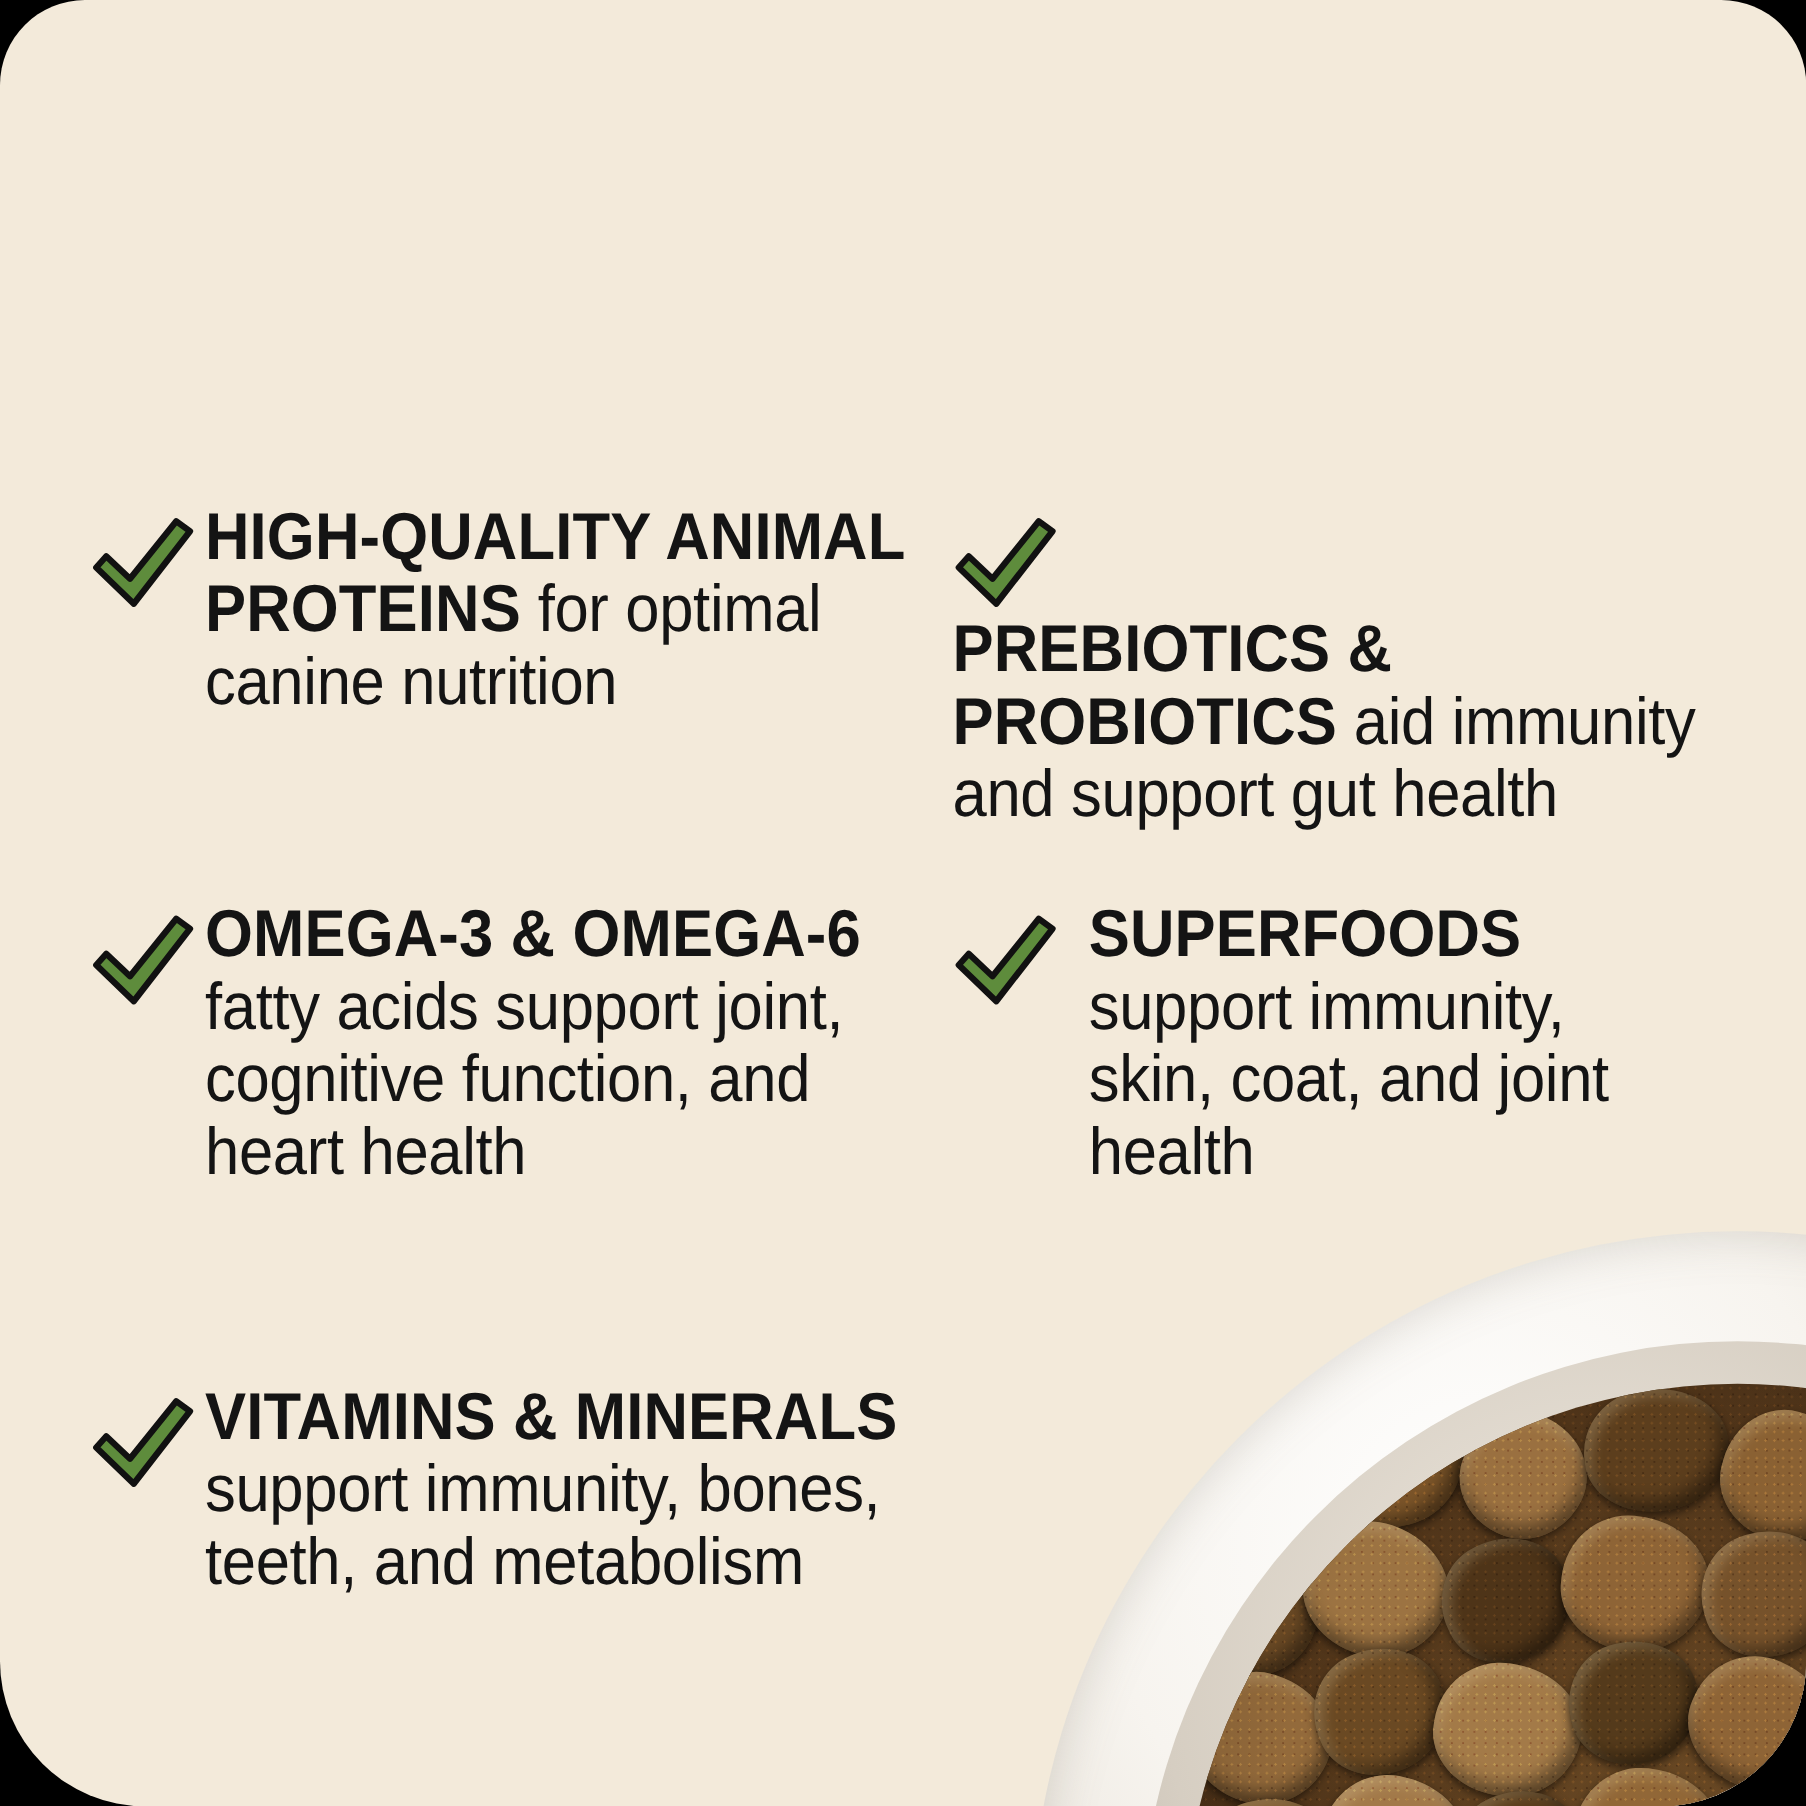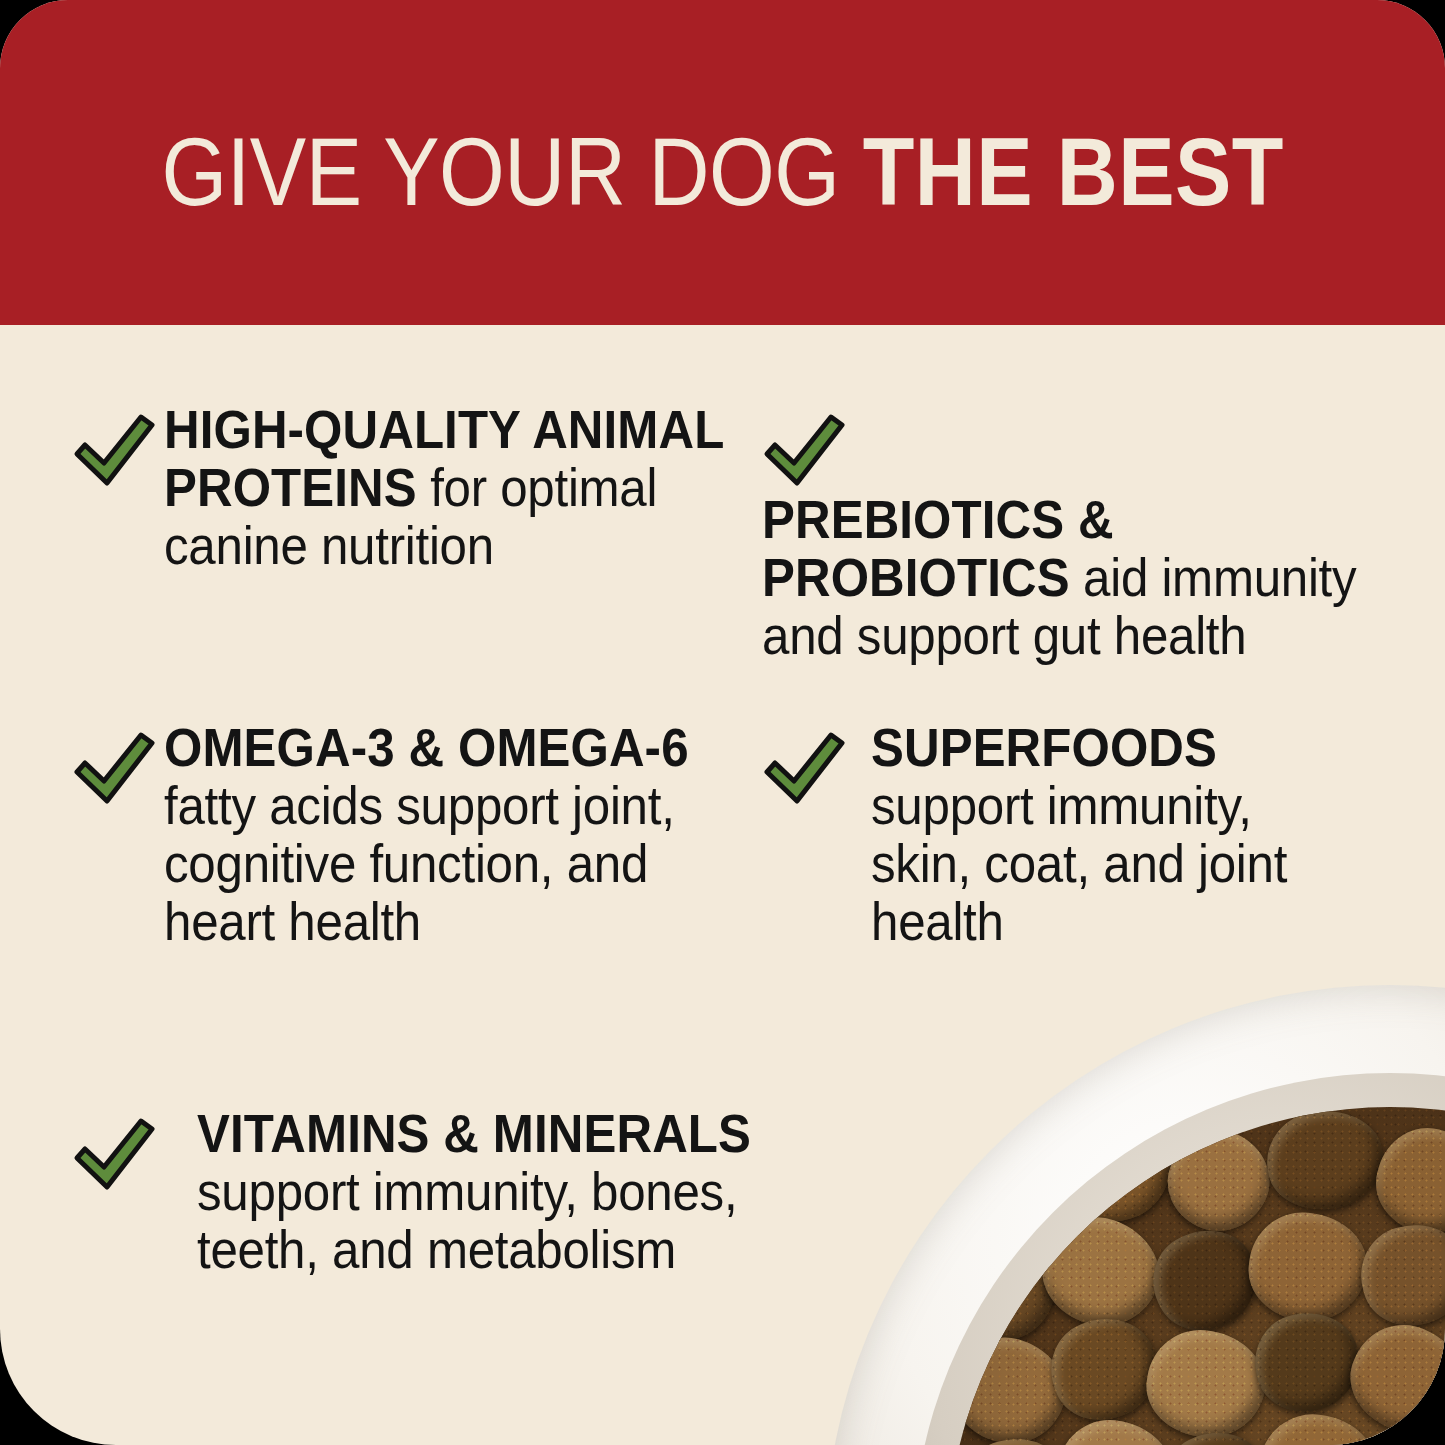--- a/index.html
+++ b/index.html
@@ -172,34 +172,29 @@
     transform-origin: left top;
   }
   .bullet-text b {
     font-weight: 700;
     letter-spacing: 0.1px;
   }
 
   
   #b-proteins  { left: 0;   top: 62px;   width: 700px; }
   #b-omega     { left: 0;   top: 380px;  width: 700px; justify-content: center; }
-  #b-vitamins  { left: 0;   top: 766px;  width: 740px; gap: 33px; }
+  #b-vitamins  { left: 0;   top: 766px;  width: 740px; }
   #b-prebio    { left: 0;   top: 62px;   width: 640px; flex-direction: column; }
   #b-super     { left: 0;   top: 380px;  width: 640px; gap: 17px; }
 </style>
 </head>
 <body>
 
 <div id="card">
 
-  <div id="header-band">
-    <div id="header-title">
-      <span class="light">GIVE YOUR DOG </span><span class="heavy">THE BEST</span>
-    </div>
-  </div>
 
   <div id="bowl-photo">
     <div id="bowl-ceramic"></div>
     <div id="bowl-rim-highlight"></div>
     <div id="bowl-inner-wall"></div>
     <div id="kibble-area">
       <div class="kib" style="left:18px;  top:34px;  width:104px; height:96px;  background:#8E6436; transform:rotate(12deg);"></div>
       <div class="kib" style="left:112px; top:10px;  width:112px; height:104px; background:#7C5529; transform:rotate(-18deg);"></div>
       <div class="kib" style="left:222px; top:24px;  width:100px; height:100px; background:#9A7040; transform:rotate(25deg);"></div>
       <div class="kib" style="left:320px; top:4px;   width:116px; height:98px;  background:#5C3E1D; transform:rotate(-7deg);"></div>

